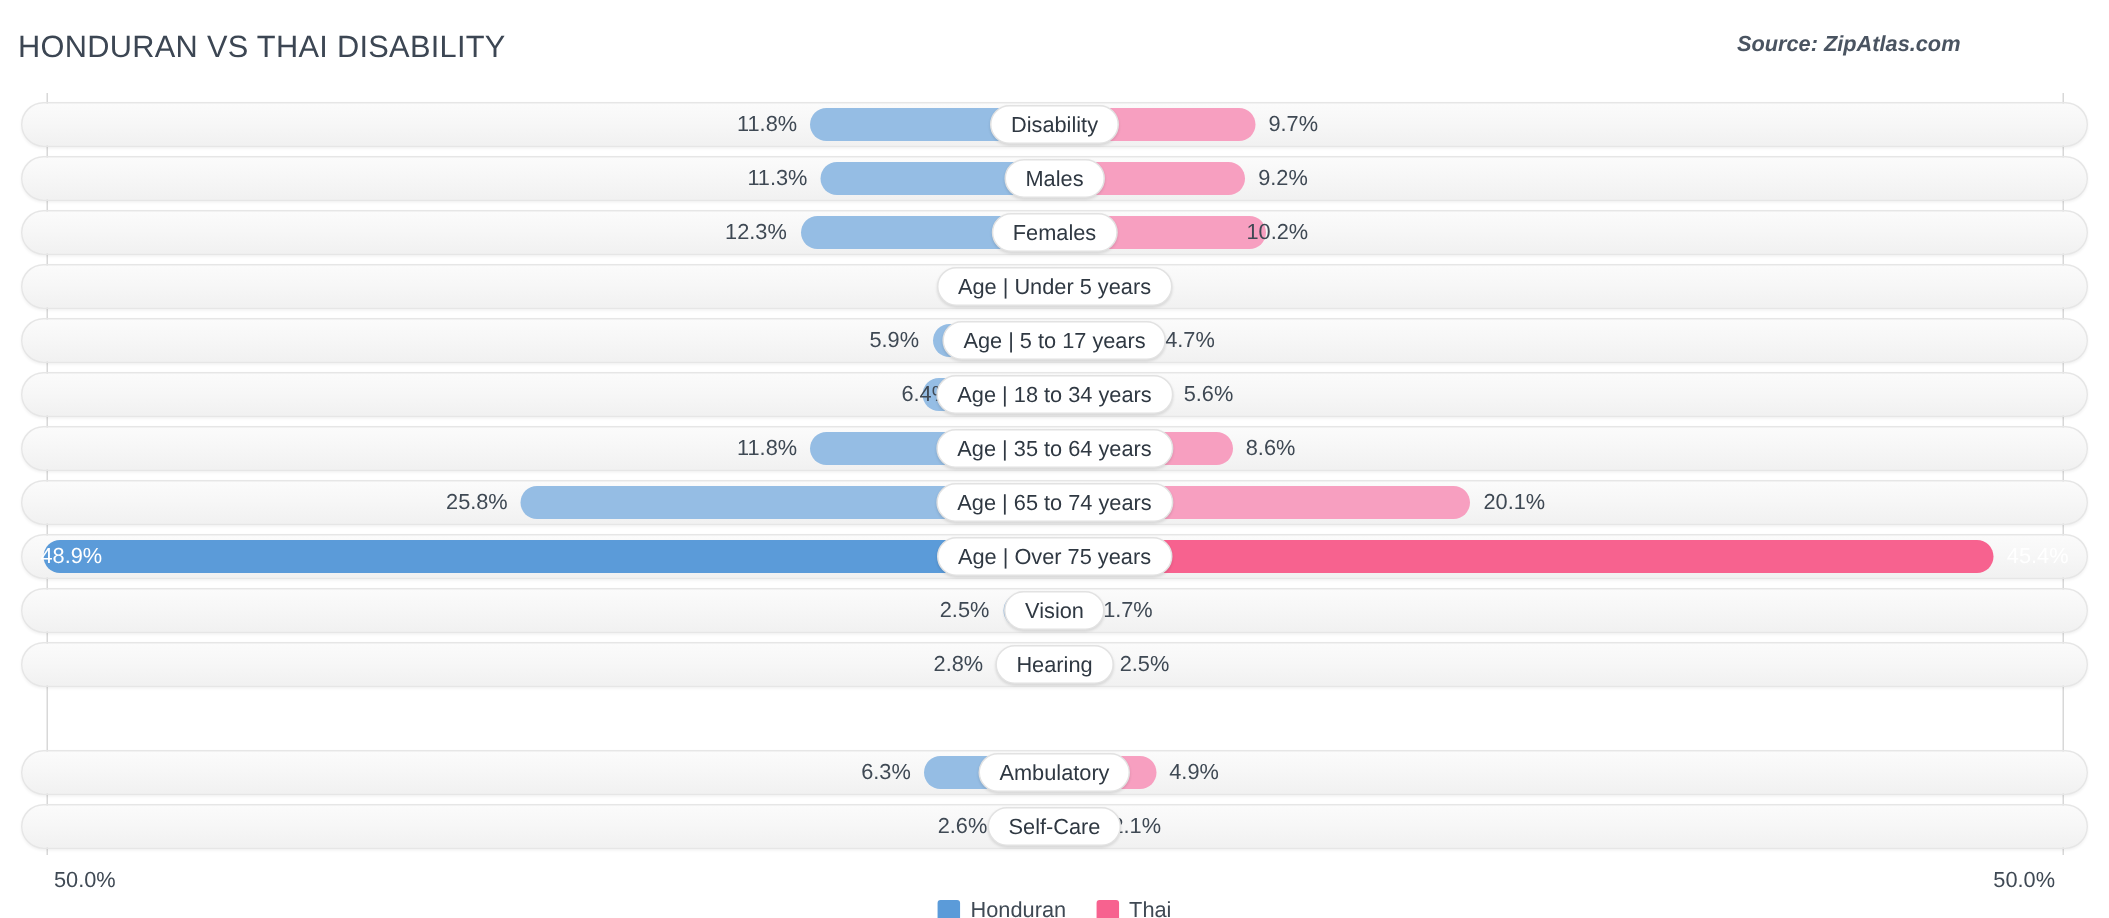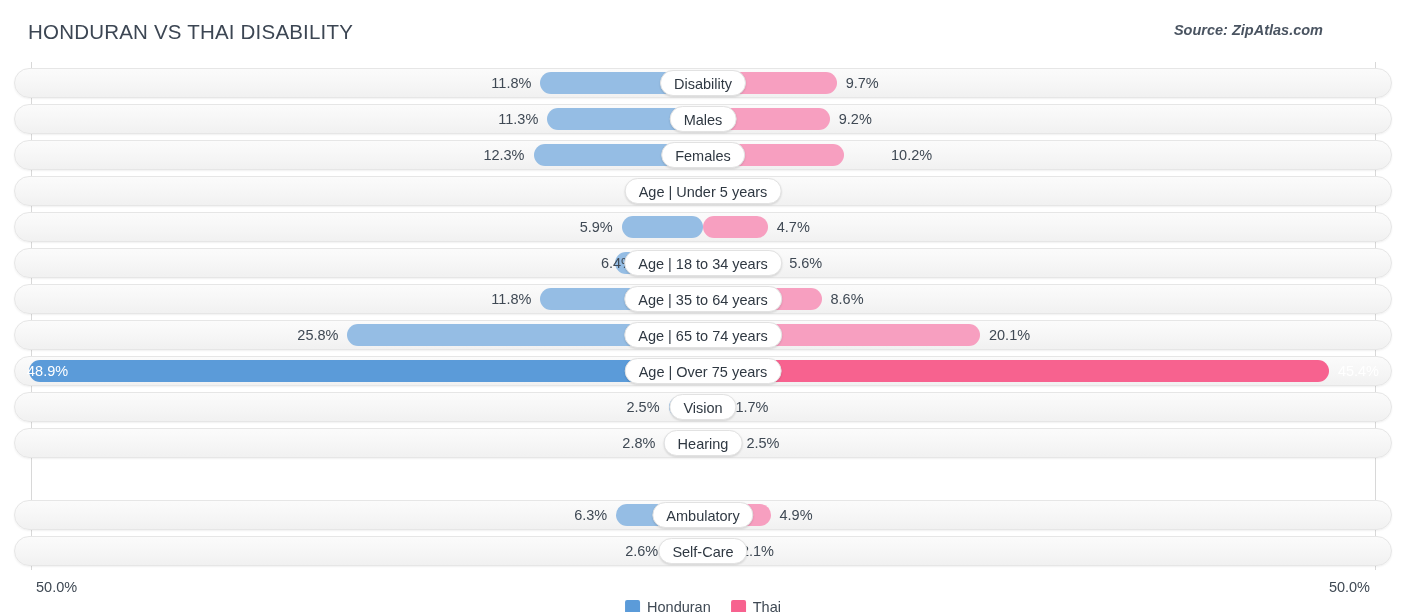--- a/index.html
+++ b/index.html
@@ -14,21 +14,21 @@
   #chart-root {
     position: relative;
     width: 1406px;
     height: 612px;
     background: #ffffff;
   }
 
   
   .header {
     position: absolute;
-    left: 16px; top: 0;
+    left: 0; top: 0;
     width: 1319px; height: 62px;
   }
   .chart-title {
     position: absolute;
     left: 12px; top: 20px;
     font-size: 20.5px;
     letter-spacing: 0.2px;
     color: #3c4653;
     font-weight: 400;
     white-space: nowrap;
@@ -195,35 +195,36 @@
           <div class="bar left c-light" style="width: 155.714px;"></div>
           <div class="bar right c-light" style="width: 126.776px;"></div>
           <div class="val outside-left" style="right: 852.714px;">11.3%</div>
           <div class="val outside-right" style="left: 823.776px;">9.2%</div>
           <div class="center-pill">Males</div>
         </div>
         <div class="row" style="top: 78px;">
           <div class="bar left c-light" style="width: 169.494px;"></div>
           <div class="bar right c-light" style="width: 140.556px;"></div>
           <div class="val outside-left" style="right: 866.494px;">12.3%</div>
-          <div class="val outside-right" style="left: 876px; text-align: center;">10.2%</div>
+          <div class="val outside-right" style="left: 816px; text-align: center;">10.2%</div>
           <div class="center-pill">Females</div>
         </div>
         <div class="row" style="top: 114px;">
           <div class="bar left c-light" style="width: 16.536px;"></div>
           <div class="bar right c-light" style="width: 15.158px;"></div>
           <div class="val outside-left" style="right: 713.536px;">1.2%</div>
           <div class="val outside-right" style="left: 712.158px;">1.1%</div>
           <div class="center-pill">Age | Under 5 years</div>
         </div>
         <div class="row" style="top: 150px;">
           <div class="bar left c-light" style="width: 81.302px;"></div>
           <div class="bar right c-light" style="width: 64.766px;"></div>
           <div class="val outside-left" style="right: 778.302px;">5.9%</div>
           <div class="val outside-right" style="left: 761.766px;">4.7%</div>
+          <div class="center-pill">Age | 5 to 17 years</div>
         </div>
         <div class="row" style="top: 186px;">
           <div class="bar left c-light" style="width: 88.192px;"></div>
           <div class="bar right c-light" style="width: 77.168px;"></div>
           <div class="val outside-left" style="right: 757px;">6.4%</div>
           <div class="val outside-right" style="left: 774.168px;">5.6%</div>
           <div class="center-pill">Age | 18 to 34 years</div>
         </div>
         <div class="row" style="top: 222px;">
           <div class="bar left c-light" style="width: 162.604px;"></div>

